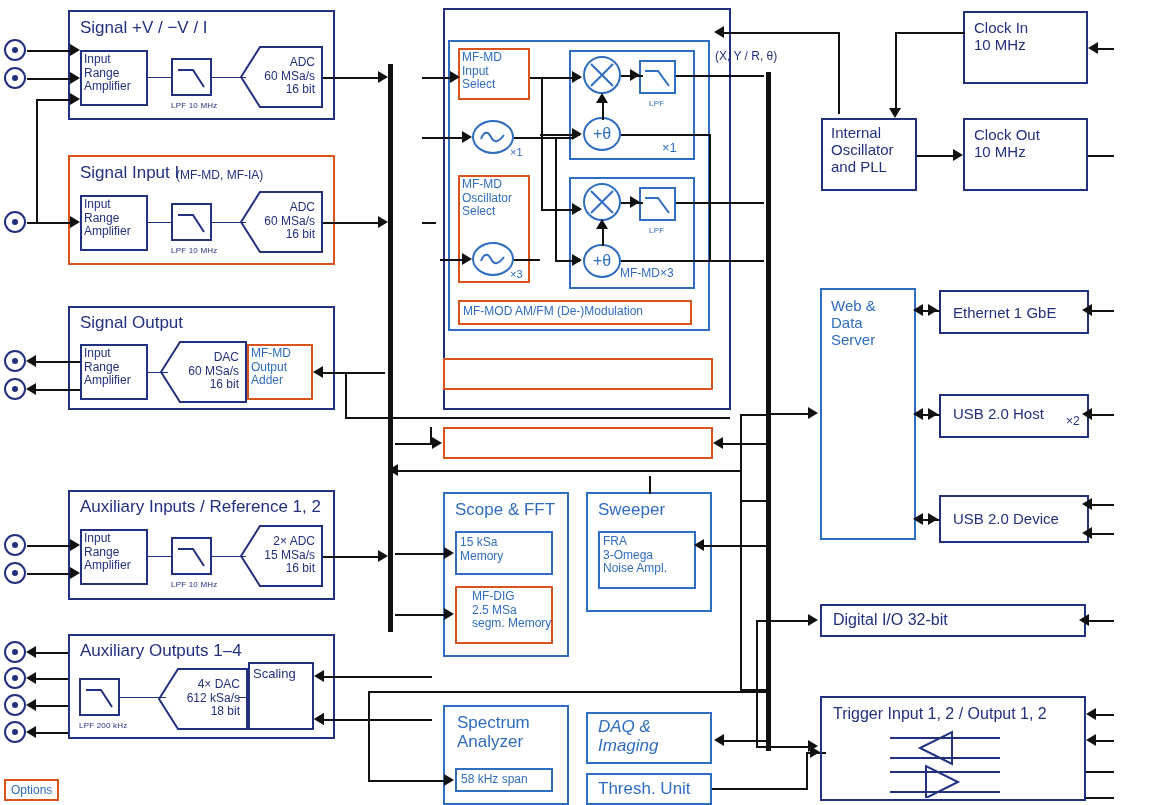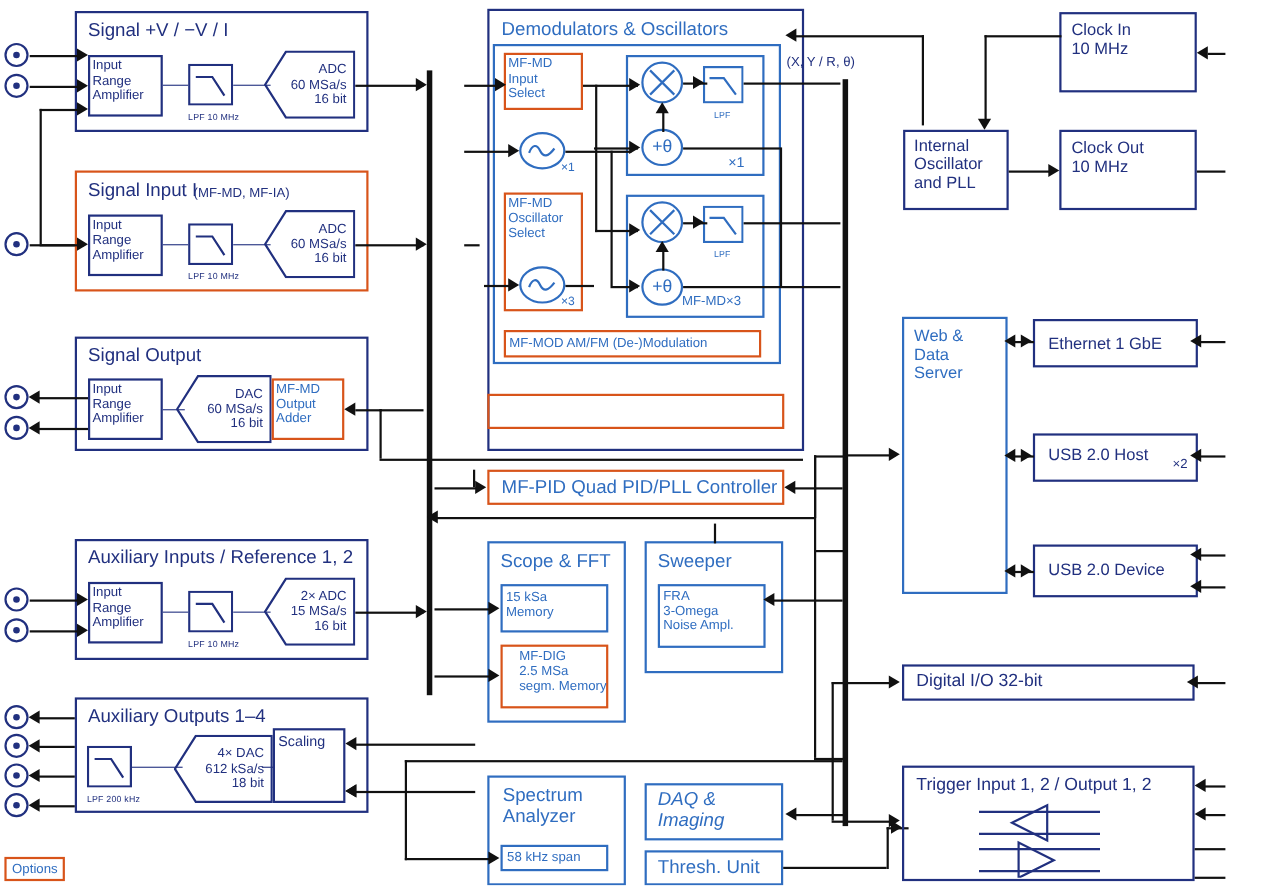--- a/index.html
+++ b/index.html
@@ -257,21 +257,20 @@
   <div class="ar ar-l" style="left:314px;top:670px;"></div>
   <div class="h" style="left:322px;top:676px;width:110px;"></div>
   <div class="ar ar-l" style="left:314px;top:713px;"></div>
   <div class="h" style="left:322px;top:719px;width:110px;"></div>
 
   <div class="legend" style="left:4px;top:779px;">Options</div>
 
   <div class="vb" style="left:388px;top:64px;height:568px;"></div>
 
   <div class="box navy" style="left:443px;top:8px;width:288px;height:402px;"></div>
-  <div class="title t-blue f17" style="left:456px;top:17px;">Demodulators &amp; Oscillators</div>
 
   <div class="box orange" style="left:458px;top:48px;width:72px;height:52px;"></div>
   <div class="ilabel t-blue f12" style="left:462px;top:51px;">MF-MD
 Input
 Select</div>
 
   <div class="box orange" style="left:458px;top:175px;width:72px;height:108px;"></div>
   <div class="ilabel t-blue f12" style="left:462px;top:178px;">MF-MD
 Oscillator
 Select</div>
@@ -381,21 +380,20 @@
   <div class="h" style="left:621px;top:260px;width:143px;"></div>
   <div class="v" style="left:709px;top:134px;height:127px;"></div>
 
   <div class="title t-navy f12" style="left:715px;top:50px;">(X, Y / R, θ)</div>
 
   <div class="h" style="left:722px;top:32px;width:118px;"></div>
   <div class="ar ar-l" style="left:714px;top:26px;"></div>
   <div class="v" style="left:838px;top:32px;height:82px;"></div>
 
   <div class="box orange" style="left:443px;top:427px;width:270px;height:32px;"></div>
-  <div class="ilabel t-blue f17" style="left:456px;top:433px;">MF-PID Quad PID/PLL Controller</div>
   <div class="h" style="left:395px;top:443px;width:42px;"></div>
   <div class="ar ar-r" style="left:432px;top:437px;"></div>
   <div class="h" style="left:721px;top:443px;width:45px;"></div>
   <div class="ar ar-l" style="left:713px;top:437px;"></div>
 
   <div class="v" style="left:430px;top:427px;height:16px;"></div>
 
   <div class="h" style="left:395px;top:470px;width:345px;"></div>
   <div class="ar ar-l" style="left:388px;top:464px;"></div>
   <div class="v" style="left:740px;top:414px;height:57px;"></div>

